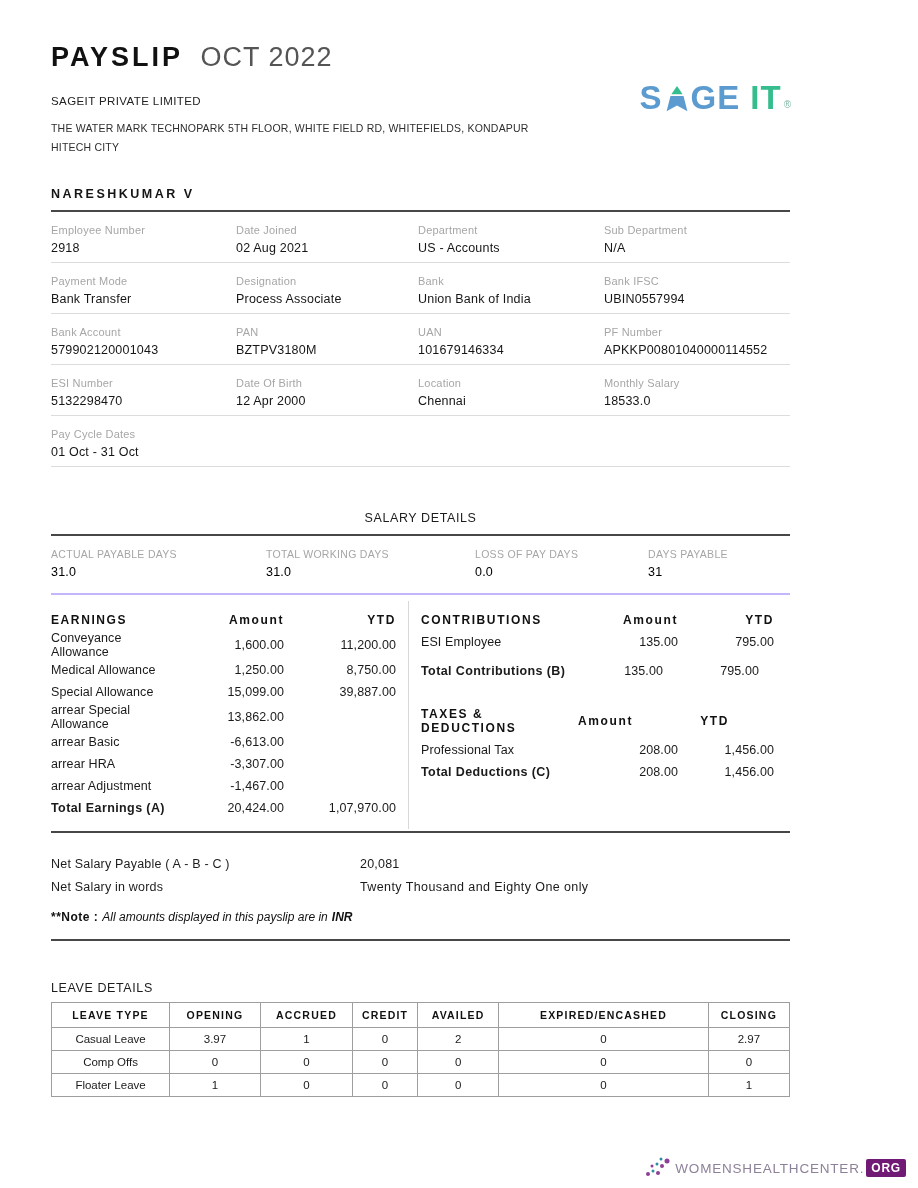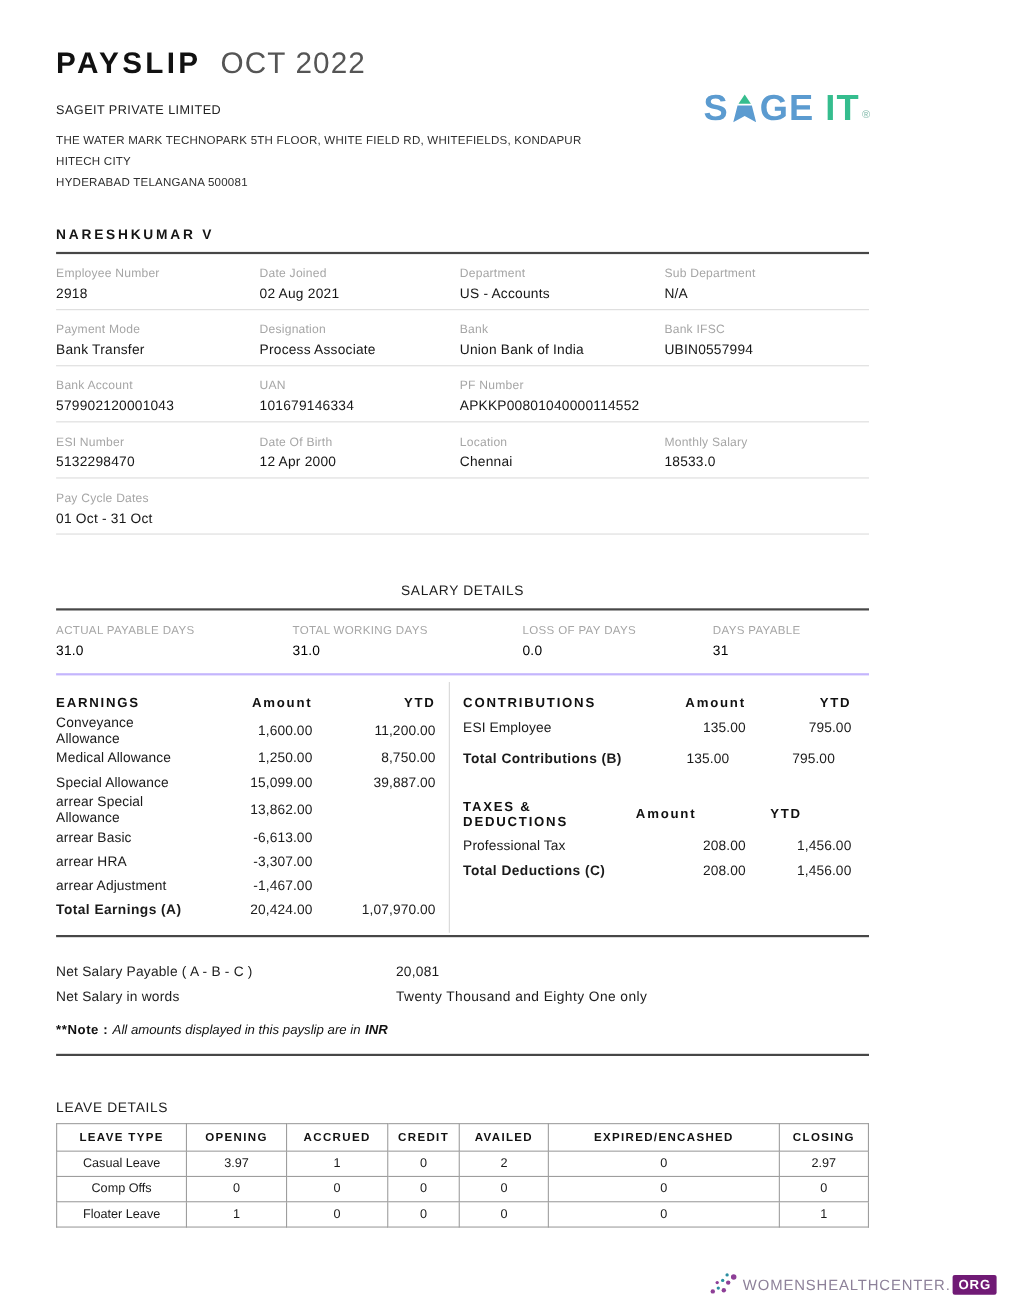--- a/index.html
+++ b/index.html
@@ -86,21 +86,20 @@
     <div class="title-row">
       <span class="title-main">PAYSLIP</span>
       <span class="title-period">OCT 2022</span>
     </div>
 
     <div class="company-block">
       <div class="company-name">SAGEIT PRIVATE LIMITED</div>
       <div class="address">
         <div>THE WATER MARK TECHNOPARK 5TH FLOOR, WHITE FIELD RD, WHITEFIELDS, KONDAPUR</div>
         <div>HITECH CITY</div>
-        <div>HYDERABAD TELANGANA 500081</div>
       </div>
       <div class="logo">
         <span class="logo-text">
           <span class="logo-blue">S</span>
             <svg class="logo-arrow" viewBox="0 0 30 32">
               <polygon points="15,1 21.5,10.5 8.5,10.5" fill="#35bd8e"></polygon>
               <polygon points="7.5,12.5 22.5,12.5 27,30 15,23.5 3,30" fill="#5b9bd0"></polygon>
             </svg>
             <span class="logo-blue">GE</span>
             <span style="width:10px; display:inline-block;"></span>
@@ -146,20 +145,24 @@
         </div>
       <div class="cell">
           <div class="lbl">Bank IFSC</div>
           <div class="val">UBIN0557994</div>
         </div>
     </div>
     <div class="detail-grid">
       <div class="cell">
           <div class="lbl">Bank Account</div>
           <div class="val">579902120001043</div>
+        </div>
+      <div class="cell">
+          <div class="lbl">PAN</div>
+          <div class="val">BZTPV3180M</div>
         </div>
       <div class="cell">
           <div class="lbl">UAN</div>
           <div class="val">101679146334</div>
         </div>
       <div class="cell">
           <div class="lbl">PF Number</div>
           <div class="val">APKKP00801040000114552</div>
         </div>
     </div>

